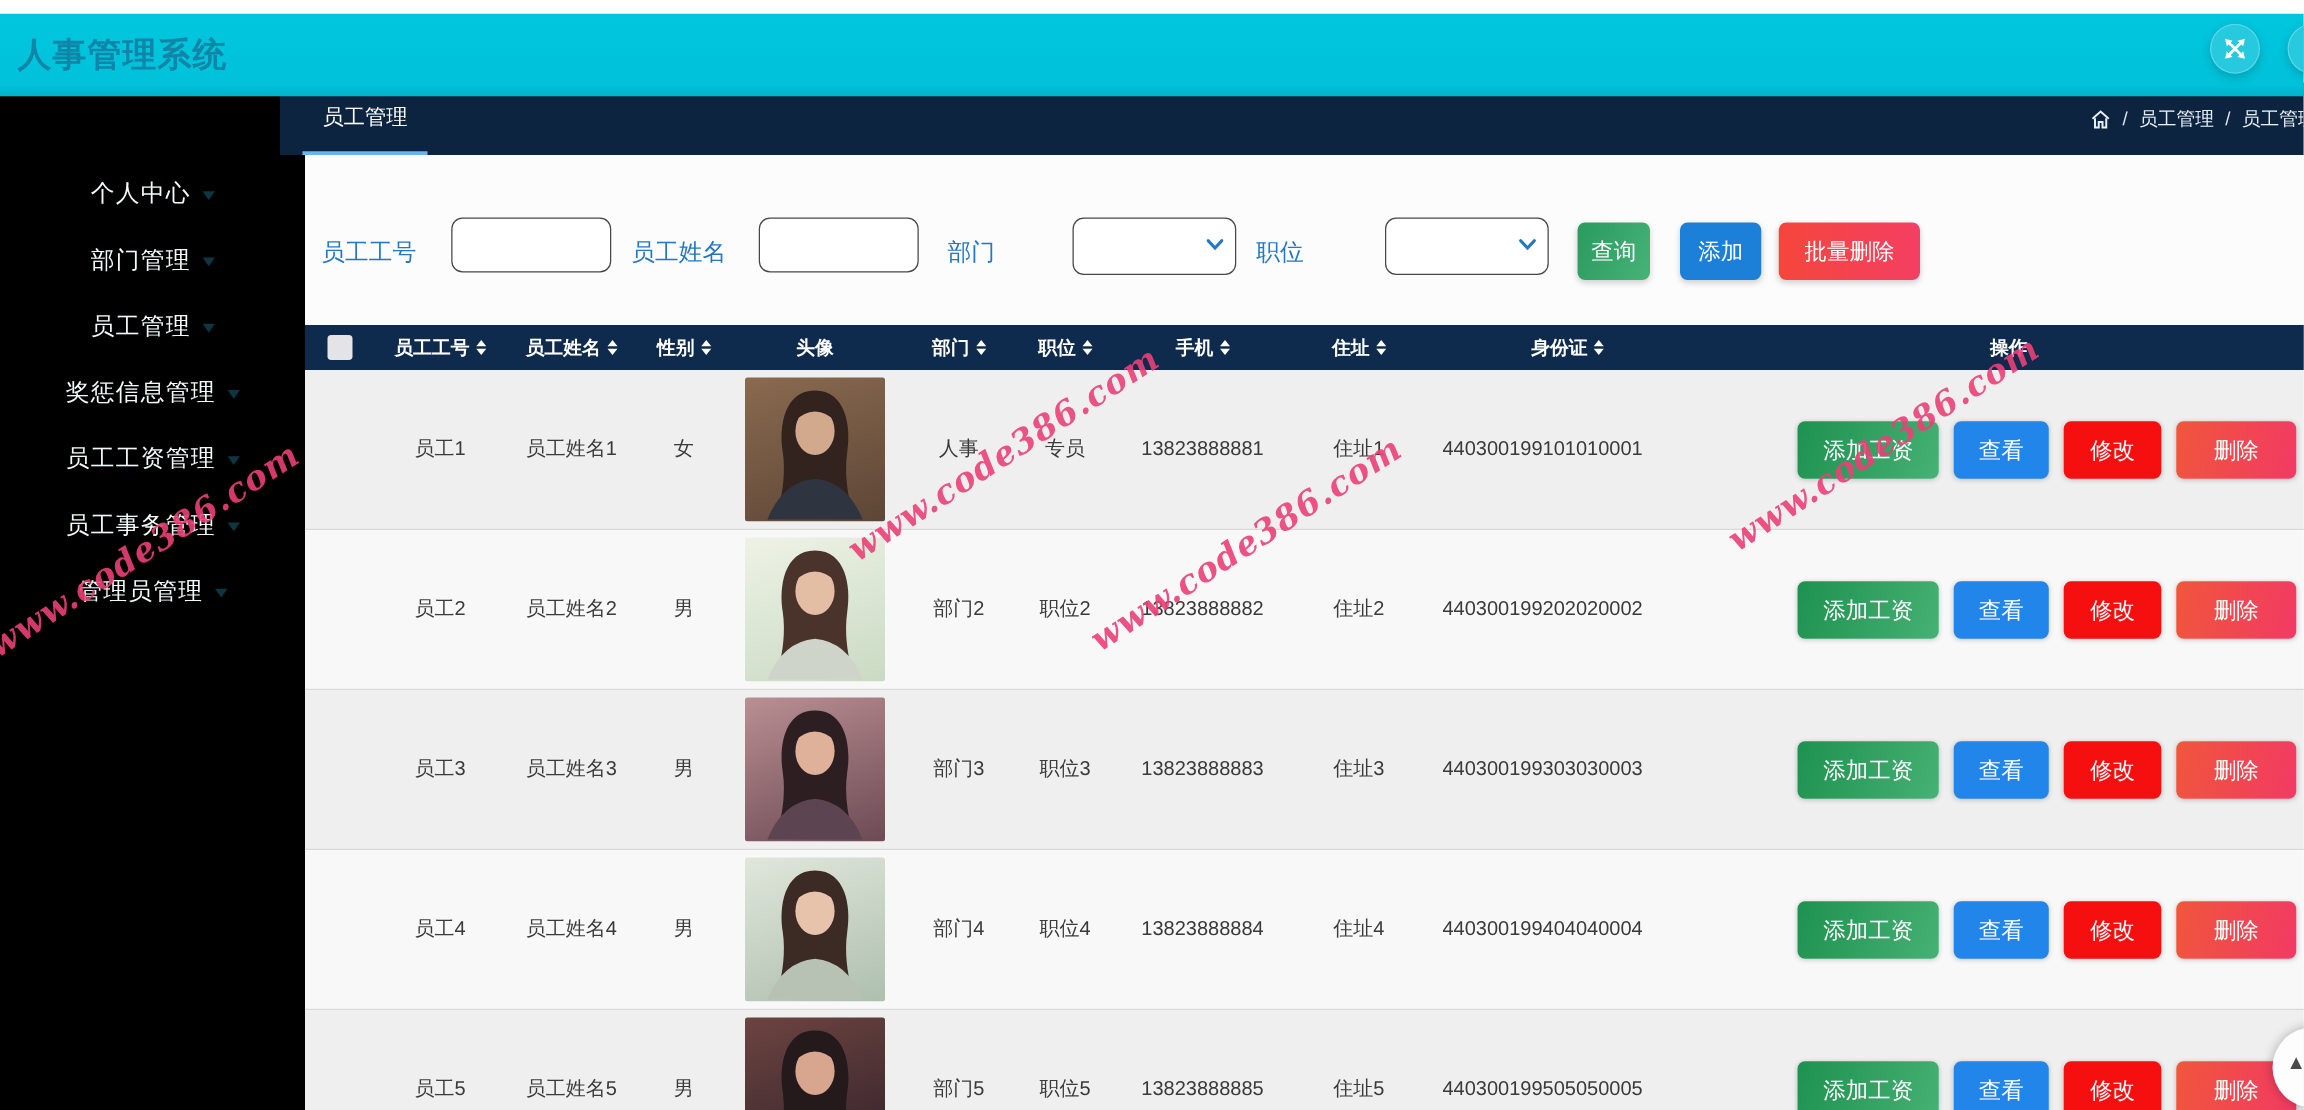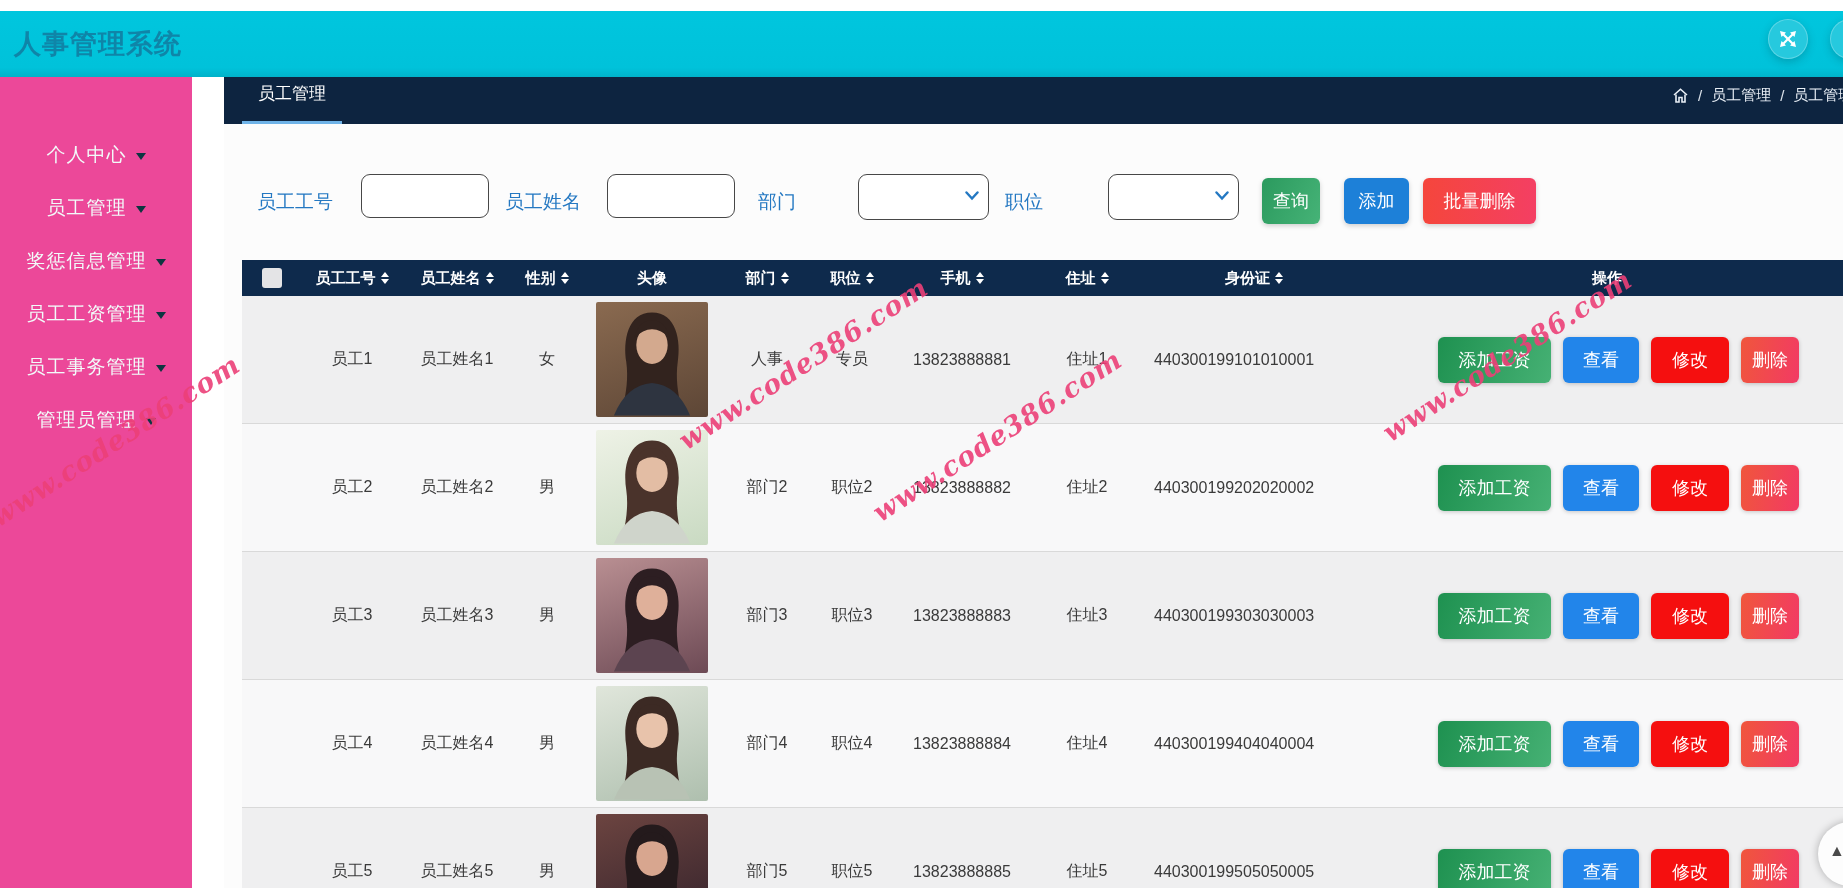--- a/index.html
+++ b/index.html
@@ -11,21 +11,21 @@
   .topbar{position:absolute;left:0;top:0;width:1843px;height:66px;
           background:linear-gradient(180deg,#00c6de 0%,#00c2da 86%,#00b2c9 100%);z-index:30;margin-top:11px;}
   .app-title{position:absolute;left:14px;top:15px;font-size:27px;font-weight:bold;color:#0f85a8;letter-spacing:1px;}
   .circle-btn{position:absolute;top:8px;width:40px;height:40px;border-radius:50%;border:none;
               background:#26c9de;box-shadow:0 3px 8px rgba(0,60,70,.25), inset 0 0 0 1px rgba(255,255,255,.25);
               display:flex;align-items:center;justify-content:center;cursor:pointer;}
   .circle-btn.fs{left:1768px;}
   .circle-btn.partial{left:1830px;}
 
   
-  .sidebar{position:absolute;left:0;top:66px;width:192px;height:822px;background:#ec4899;z-index:20;}
+  .sidebar{position:absolute;left:0;top:66px;width:244px;height:822px;background:#000000;z-index:20;}
   .menu{padding-top:62px;}
   .menu-item{height:53px;display:flex;align-items:center;justify-content:center;cursor:pointer;
              color:#f2fbfa;font-size:19px;letter-spacing:1px;}
   .menu-item .caret{width:0;height:0;border-left:5px solid transparent;border-right:5px solid transparent;
                     border-top:7px solid #0d3640;margin-left:9px;margin-top:4px;}
 
   
   .tabbar{position:absolute;left:224px;top:66px;width:1619px;height:58px;background:#0d2440;z-index:25;}
   .tab{position:absolute;left:18px;top:0;height:55px;line-height:55px;padding:0 16px;color:#fff;
        font-size:17px;border-bottom:3px solid #6fb3e8;cursor:pointer;}
@@ -75,21 +75,21 @@
   .av2{background:linear-gradient(160deg,#eef2e6,#c9dac2);}
   .av3{background:linear-gradient(160deg,#b98f92,#6d4a55);}
   .av4{background:linear-gradient(160deg,#e0e6db,#aebfae);}
   .av5{background:linear-gradient(160deg,#6c4440,#33222b);}
   .ops{display:flex;gap:12px;padding-left:36px;align-items:center;}
   .rbtn{height:46px;border:none;border-radius:6px;color:#fff;font-size:18px;cursor:pointer;
         box-shadow:0 1px 4px rgba(0,0,0,.2);font-family:inherit;white-space:nowrap;}
   .rbtn.salary{width:113px;background:linear-gradient(110deg,#1e9150,#46b174);}
   .rbtn.view{width:76px;background:#2285ea;}
   .rbtn.edit{width:78px;background:#f50f0f;}
-  .rbtn.del{width:58px;background:linear-gradient(100deg,#f0563c,#f23a64);}
+  .rbtn.del{width:96px;background:linear-gradient(100deg,#f0563c,#f23a64);}
 
   
   .wm{position:absolute;z-index:60;color:#ec4078;font-family:"DejaVu Serif",serif;font-style:italic;
       font-weight:bold;font-size:27px;letter-spacing:1px;white-space:nowrap;transform:rotate(-33deg);
       opacity:.9;pointer-events:none;}
   .backtop{position:absolute;left:1818px;top:822px;width:64px;height:64px;border-radius:50%;background:#fdfdfd;
            box-shadow:0 0 9px rgba(0,0,0,.28);z-index:70;border:none;cursor:pointer;}
   .backtop span{position:absolute;left:11px;top:20px;font-size:16px;color:#4a4a4a;}
 </style>
 </head>
@@ -111,20 +111,24 @@
         </g>
       </svg>
     </button>
     <button class="circle-btn partial"></button>
   </header>
 
   <nav class="sidebar">
     <div class="menu">
       <div class="menu-item">
         <span>个人中心</span>
+        <span class="caret"></span>
+      </div>
+      <div class="menu-item">
+        <span>部门管理</span>
         <span class="caret"></span>
       </div>
       <div class="menu-item">
         <span>员工管理</span>
         <span class="caret"></span>
       </div>
       <div class="menu-item">
         <span>奖惩信息管理</span>
         <span class="caret"></span>
       </div>

